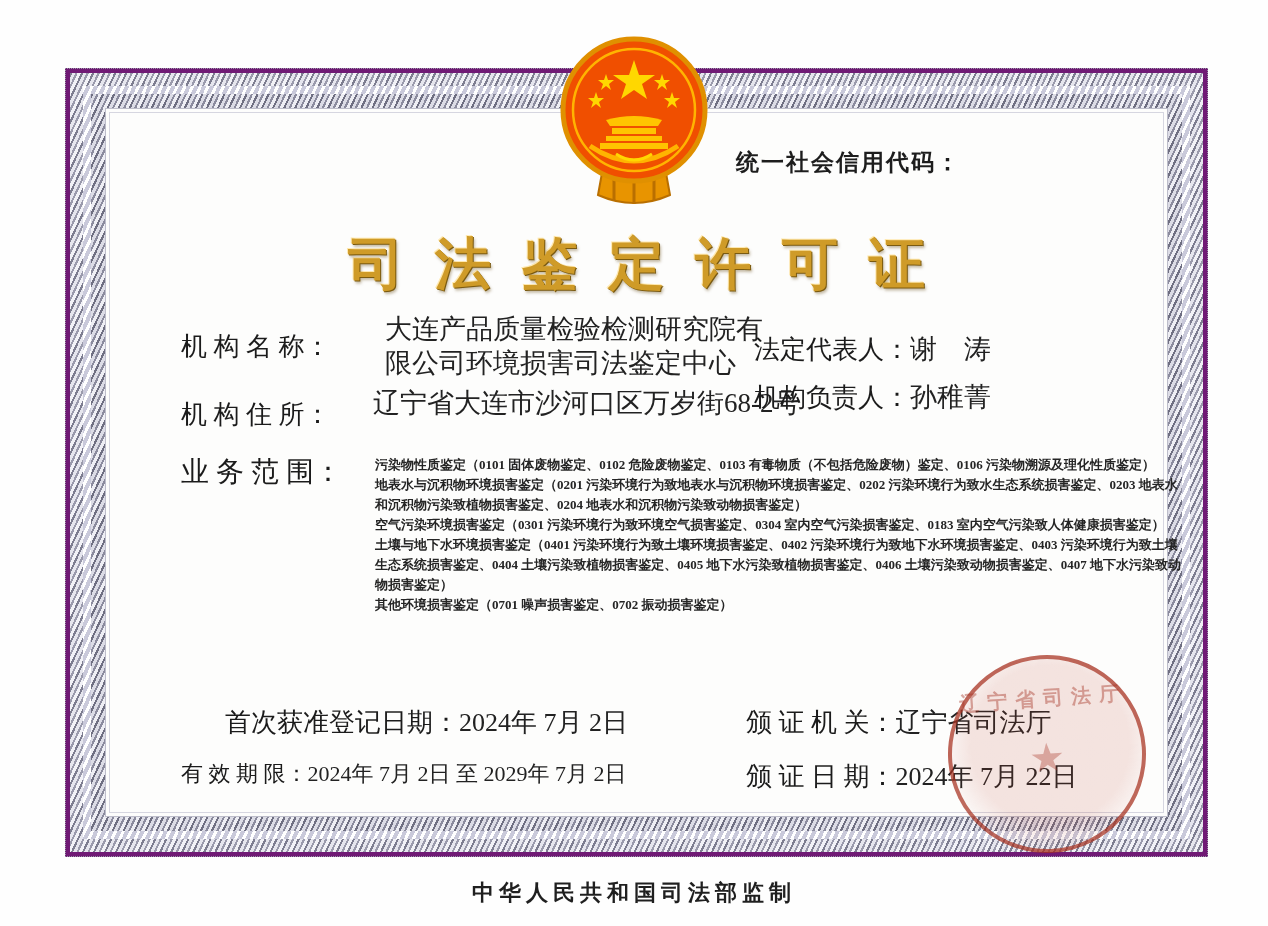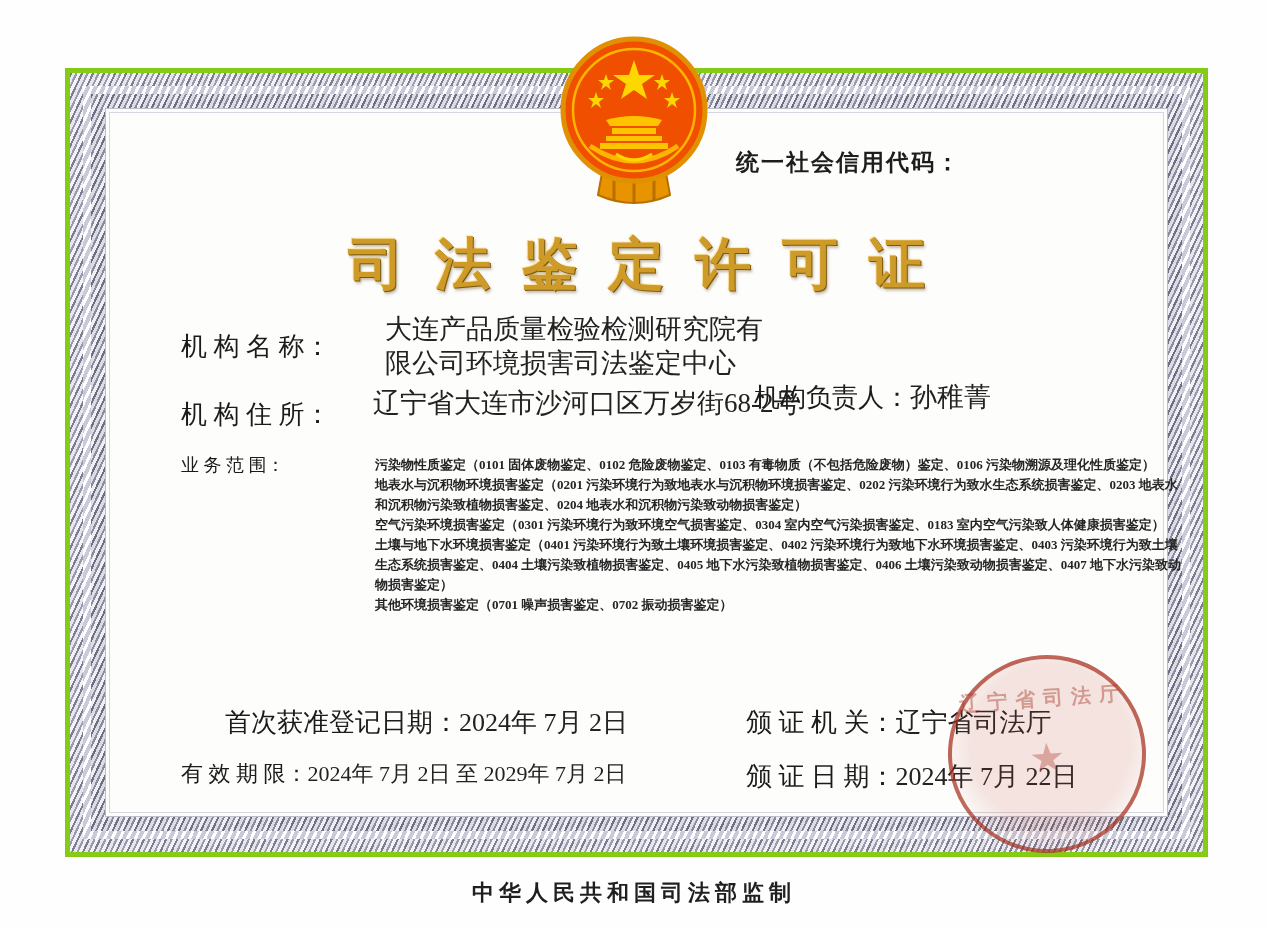--- a/index.html
+++ b/index.html
@@ -6,21 +6,21 @@
   body{
     width:1268px;height:926px;position:relative;
     background:#fefefe;
     font-family:"Liberation Serif","DejaVu Serif",serif;
     color:#222;
     overflow:hidden;
   }
   
   .cert-outer{
     position:absolute;left:65px;top:68px;width:1143px;height:789px;
-    box-sizing:border-box;background:#84cc16;
+    box-sizing:border-box;background:#701a75;
     border:1px dotted #9a9aa8;padding:4px;
   }
   .band1{height:100%;box-sizing:border-box;padding:13px;
     background:repeating-linear-gradient(115deg,#7d7d90 0 2px,#e6e6ee 2px 5px,#9a9aac 5px 7px,#f2f2f7 7px 10px);}
   .band2{height:100%;box-sizing:border-box;padding:8px;
     background:repeating-linear-gradient(115deg,#ffffff 0 3px,#c9c9da 3px 7px);}
   .band3{height:100%;box-sizing:border-box;padding:14px;
     background:repeating-linear-gradient(115deg,#6f6f82 0 2px,#dcdce6 2px 5px,#8b8b9e 5px 7px,#eeeef4 7px 10px);}
   .cert-inner{
     position:relative;height:100%;box-sizing:border-box;
@@ -33,21 +33,21 @@
   
   .credit-code{position:absolute;left:630px;top:38px;font-size:23px;letter-spacing:2px;color:#1d1d1d;font-weight:600;}
   .title{position:absolute;left:0;top:118px;width:100%;text-align:center;
     font-size:56px;font-weight:700;letter-spacing:0.55em;text-indent:0.55em;
     color:#cf9b28;
     text-shadow:1px 1px 0 #7a5a10, 2px 3px 3px rgba(90,60,0,.35), -1px -1px 0 #ffe9b0;}
   .lbl{color:#1b1b1b;}
   .field{position:absolute;font-size:26px;line-height:1.25;white-space:nowrap;}
   .field .val{font-size:27px;}
   .wrapval{white-space:normal;display:inline-block;vertical-align:top;}
-  .scope-label{position:absolute;left:75px;top:344px;font-size:18px;}
+  .scope-label{position:absolute;left:75px;top:344px;font-size:28px;}
   .scope-text{position:absolute;left:269px;top:346px;width:806px;
     font-size:13px;line-height:20px;font-weight:600;color:#252525;}
   .scope-text p{margin:0;}
   .dates-left1{position:absolute;left:75px;top:596px;font-size:26px;white-space:nowrap;margin-left:44px;}
   .dates-right1{position:absolute;left:640px;top:596px;font-size:26px;white-space:nowrap;}
   .dates-left2{position:absolute;left:75px;top:650px;font-size:22px;white-space:nowrap;}
   .dates-right2{position:absolute;left:640px;top:650px;font-size:26px;white-space:nowrap;}
   
   .seal{position:absolute;left:842px;top:546px;width:190px;height:190px;
     border:4px solid rgba(166,48,32,.72);border-radius:50%;
@@ -94,20 +94,23 @@
 
       <div class="title">司法鉴定许可证</div>
 
       <div class="field" style="left:75px;top:222px;">
         <span class="lbl">机 构 名 称：</span>
       </div>
       <div class="field" style="left:267px;top:204px;">
         <span class="val wrapval" style="width:400px;margin-left:12px;">大连产品质量检验检测研究院有限公司环境损害司法鉴定中心</span>
       </div>
 
+      <div class="field" style="left:648px;top:224px;">
+        <span class="lbl">法定代表人：</span><span class="val">谢　涛</span>
+      </div>
 
       <div class="field" style="left:75px;top:290px;">
         <span class="lbl">机 构 住 所：</span>
       </div>
       <div class="field" style="left:267px;top:278px;">
         <span class="val">辽宁省大连市沙河口区万岁街68-2号</span>
       </div>
 
       <div class="field" style="left:648px;top:272px;">
         <span class="lbl">机构负责人：</span><span class="val">孙稚菁</span>

